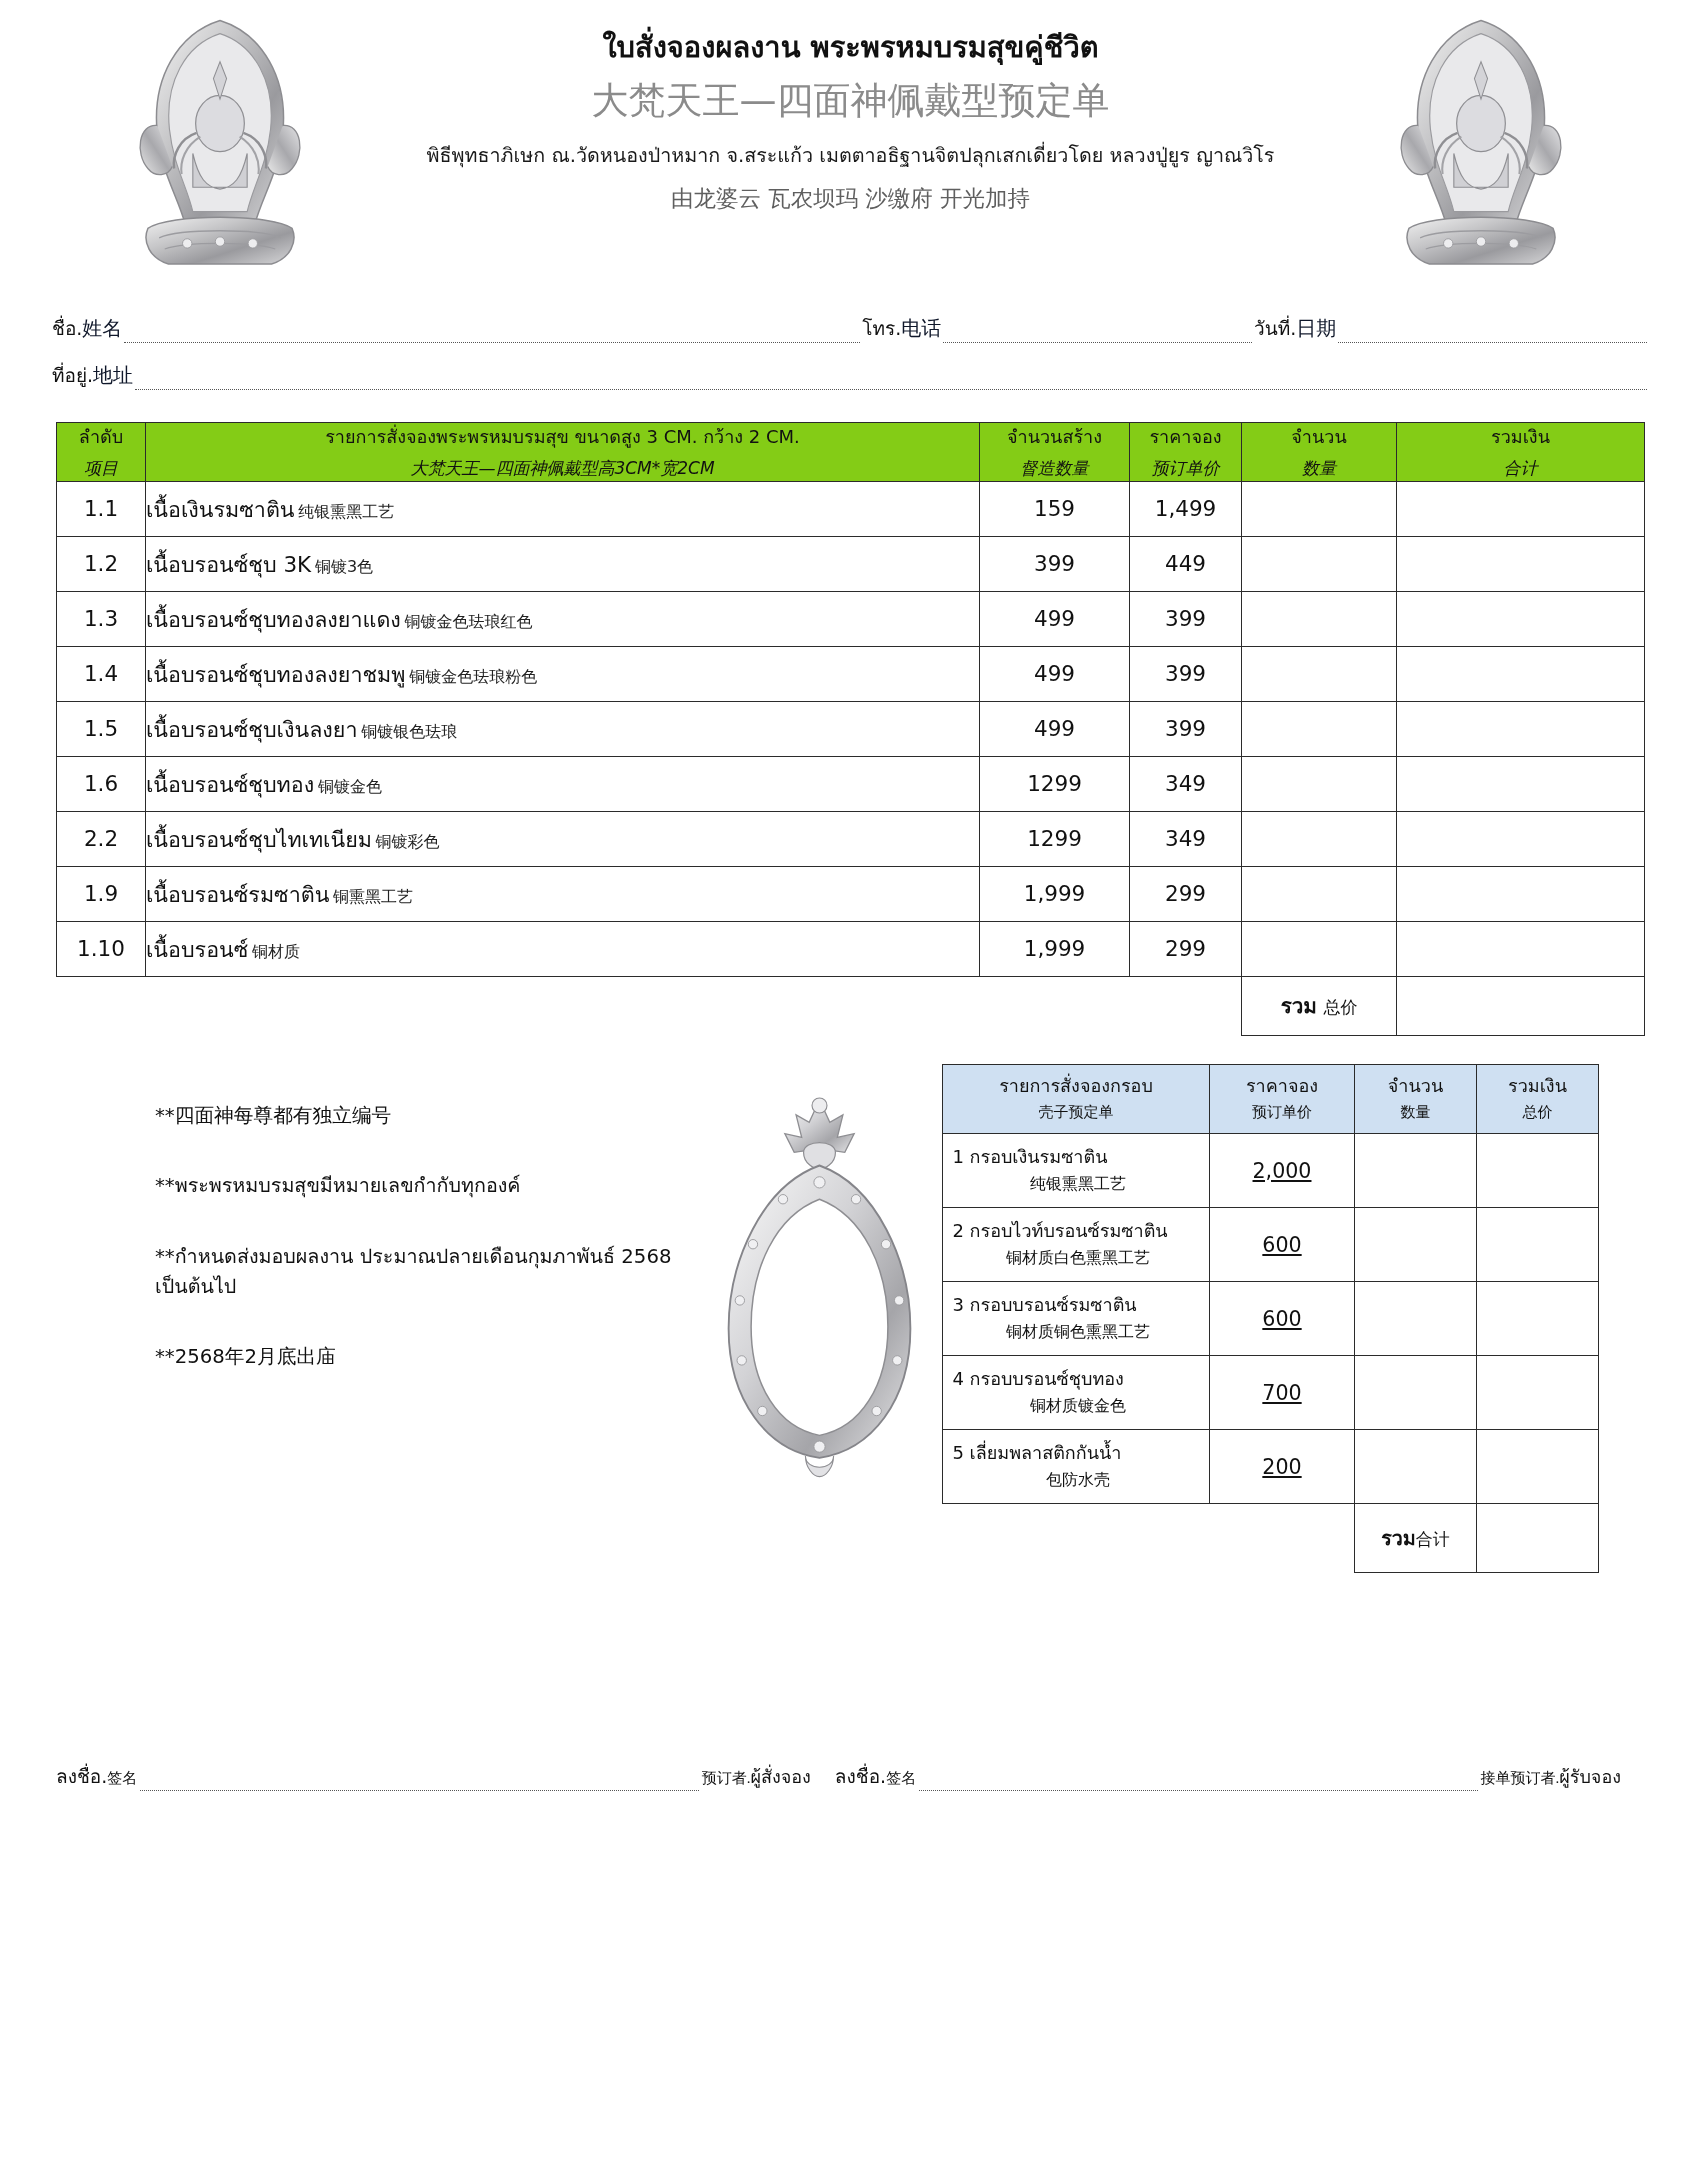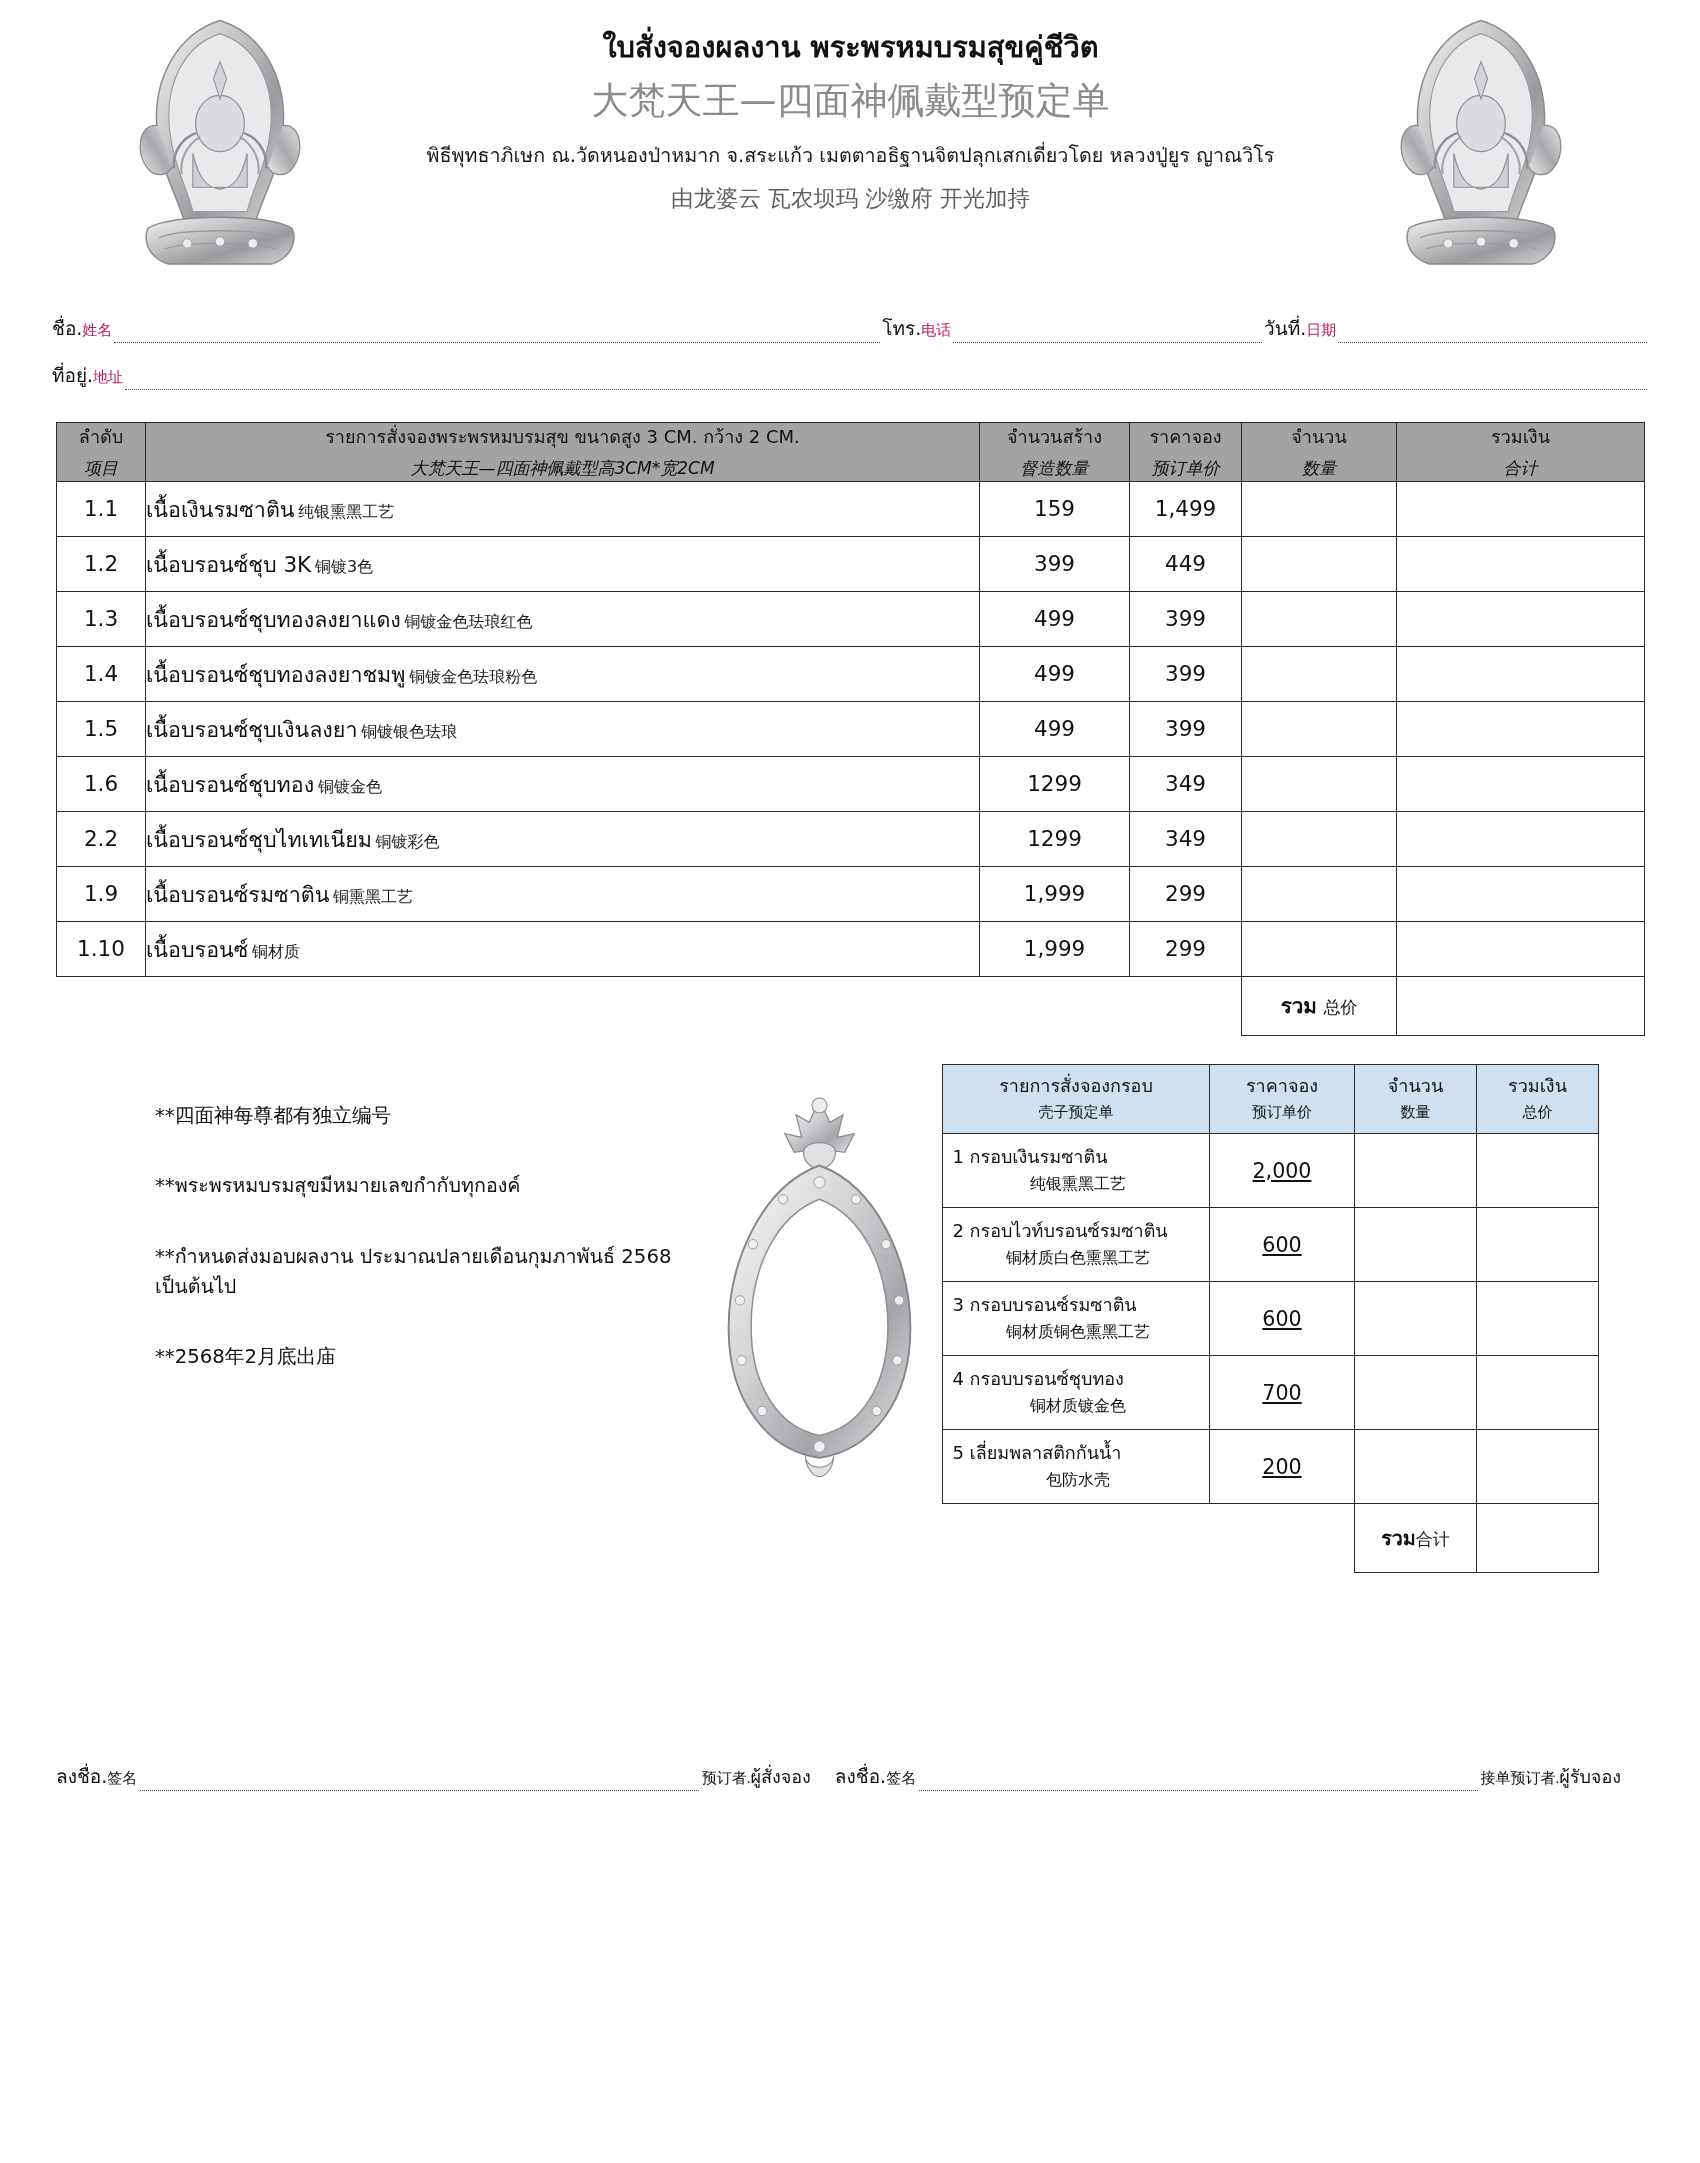--- a/index.html
+++ b/index.html
@@ -83,22 +83,22 @@
     align-items: flex-end;
     font-size: 18px;
     margin-bottom: 17px;
     white-space: nowrap;
   }
   .field-label {
     font-size: 19px;
     color: #111;
   }
   .field-label .cn {
-    font-size: 15px;
-    color: #be185d;
+    font-size: 20px;
+    color: #0f172a;
   }
   .dots {
     flex: 1;
     border-bottom: 0.9px dotted #555;
     height: 13px;
     margin: 0 1.9px;
   }
   .dots.short { flex: 0 0 309px; }
 
   
@@ -108,21 +108,21 @@
   table.main {
     width: 100%;
     border-collapse: collapse;
     table-layout: fixed;
   }
   table.main th, table.main td {
     border: 0.9px solid #2b2b2b;
     padding: 0;
   }
   .hdr-cell {
-    background: #a3a3a3;
+    background: #84cc16;
     text-align: center;
     padding: 9.4px 3.7px 11.2px 3.7px;
     line-height: 1.55;
     font-weight: normal;
   }
   .hdr-th {
     font-size: 18px;
     color: #111;
     display: block;
   }

